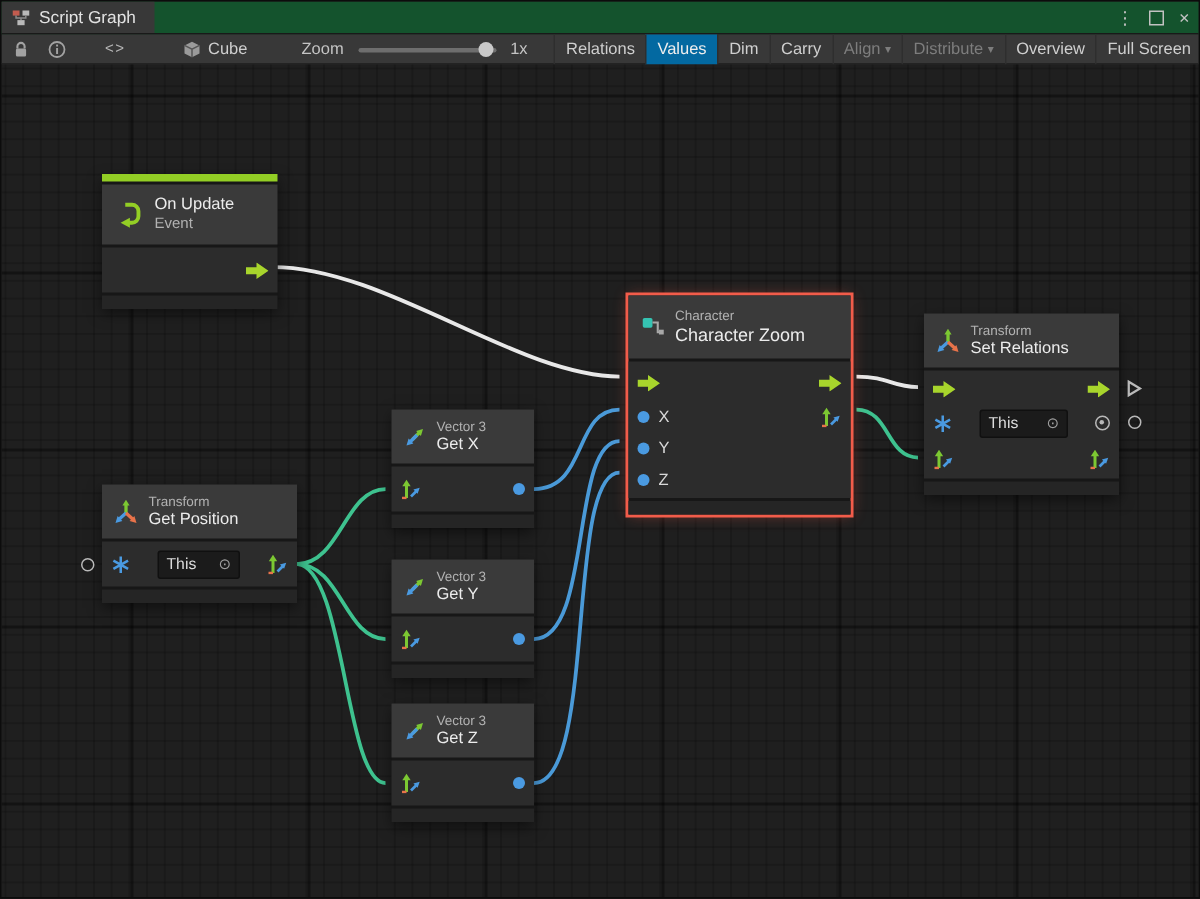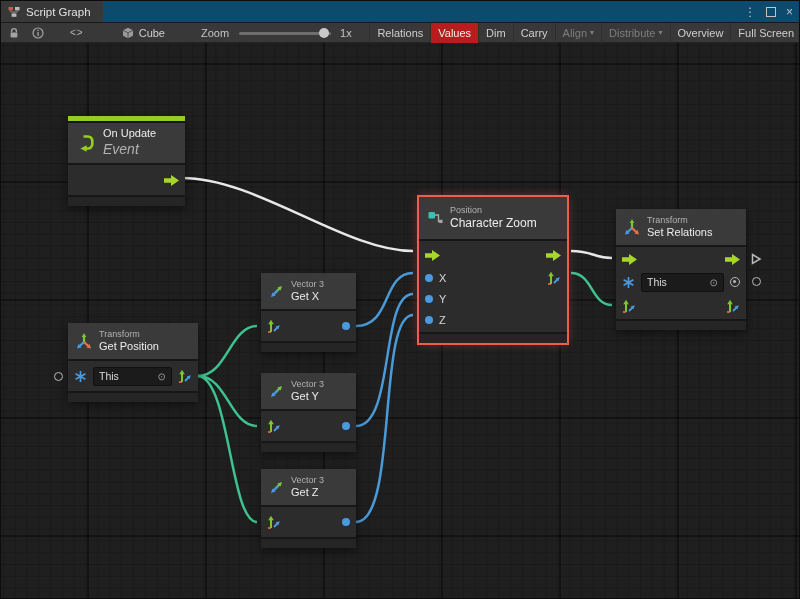--- a/index.html
+++ b/index.html
@@ -1,21 +1,21 @@
 <!DOCTYPE html>
 <html><head>
 <meta charset="utf-8">
 <style>
   html,body{margin:0;padding:0;background:#111;}
   .stage{position:relative;width:800px;height:599px;overflow:hidden;
          font-family:"Liberation Sans",sans-serif;background:#1f1f1f;
          border:1px solid #0c0c0c;box-sizing:border-box;}
 
   
-  .titlebar{position:absolute;left:0;top:0;width:800px;height:22px;background:#0c4a6e;
+  .titlebar{position:absolute;left:0;top:0;width:800px;height:22px;background:#14532d;
             border-bottom:1px solid #191919;display:flex;align-items:stretch;box-sizing:border-box;}
   .tab{display:flex;align-items:center;gap:6px;padding:0 12px 0 7px;background:#383838;
        color:#e2e2e2;font-size:11.5px;}
   .tb-controls{margin-left:auto;display:flex;align-items:center;gap:10px;padding-right:8px;color:#c2c2c2;}
   .tb-controls .glyph{font-size:12px;line-height:22px;cursor:default;}
   .maxbox{width:8px;height:8px;border:1px solid #c2c2c2;display:inline-block;}
 
   
   .toolbar{position:absolute;left:0;top:22px;width:800px;height:20px;background:#383838;
            border-bottom:1px solid #232323;display:flex;align-items:center;box-sizing:border-box;
@@ -24,21 +24,21 @@
   .t-lock{margin-left:7px;} .t-info{margin-left:12px;} .t-code{margin-left:26px;color:#b5b5b5;font-size:10px;letter-spacing:1px;}
   .t-cube{margin-left:38px;display:flex;align-items:center;gap:5px;}
   .t-zoomlabel{margin-left:36px;color:#c4c4c4;}
   .slider{position:relative;width:92px;height:10px;margin-left:10px;}
   .slider .track{position:absolute;left:0;top:4px;width:92px;height:3px;background:#6e6e6e;border-radius:2px;}
   .slider .handle{position:absolute;left:80px;top:0;width:10px;height:10px;border-radius:50%;background:#c9c9c9;}
   .t-zoomval{margin-left:9px;color:#c4c4c4;}
   .btn-group{margin-left:auto;display:flex;height:20px;}
   .tbtn{display:flex;align-items:center;gap:3px;padding:0 7px;height:20px;border-left:1px solid #2e2e2e;
         color:#cfcfcf;cursor:default;justify-content:flex-end;}
-  .tbtn.active{background:#b91c1c;color:#eeeeee;}
+  .tbtn.active{background:#0369a1;color:#eeeeee;}
   .tbtn.disabled{color:#7d7d7d;}
   .caret{font-size:8px;}
 
   
   .canvas{position:absolute;left:0;top:42px;width:800px;height:557px;background-color:#1f1f1f;
     background-image:
       linear-gradient(rgba(0,0,0,0.40) 2px,transparent 2px),
       linear-gradient(90deg,rgba(0,0,0,0.40) 2px,transparent 2px),
       linear-gradient(rgba(0,0,0,0.16) 1px,transparent 1px),
       linear-gradient(90deg,rgba(0,0,0,0.16) 1px,transparent 1px);
@@ -50,31 +50,31 @@
   .node{position:absolute;z-index:2;display:flex;flex-direction:column;gap:2px;background:#171717;
         box-shadow:0 3px 9px rgba(0,0,0,0.5);}
   .node.sel{box-shadow:0 0 0 2px #f25c4a,0 0 10px rgba(242,92,74,0.45);}
   .strip{height:5px;background:#93ce25;}
   .hdr{background:#3a3a3a;display:flex;align-items:center;gap:7px;padding:0 8px;height:36px;box-sizing:border-box;}
   .hdr.big{height:42px;} .hdr.ou{height:40px;}
   .htxt{display:flex;flex-direction:column;line-height:1.25;}
   .cat{font-size:9px;color:#b2b2b2;}
   .ttl{font-size:11px;color:#ececec;}
   .ttl.big{font-size:12px;}
-  .sub{font-size:14px;color:#b2b2b2;font-style:italic;}
+  .sub{font-size:10px;color:#b2b2b2;}
   .body{background:#2c2c2c;}
   .row{display:flex;align-items:center;justify-content:space-between;padding:0 6px;box-sizing:border-box;}
   .ftr{background:#252525;height:9px;}
   .pgroup{display:flex;align-items:center;gap:6px;}
   .port-dot{width:8px;height:8px;border-radius:50%;background:#4a9ae1;}
   .port-label{font-size:11px;color:#d8d8d8;}
   .port-ring{width:9px;height:9px;border-radius:50%;border:1.5px solid #b9b9b9;box-sizing:border-box;display:inline-block;}
   .ring-dot{position:relative;width:10px;height:10px;border-radius:50%;border:1.5px solid #b9b9b9;box-sizing:border-box;display:inline-block;}
   .ring-dot::after{content:"";position:absolute;left:2px;top:2px;width:3px;height:3px;border-radius:50%;background:#b9b9b9;}
-  .field{flex:1;margin:0 6px;background:#1b1b1b;border:1px solid #101010;border-radius:2px;height:17px;
+  .field{flex:1;margin:0 18px;background:#1b1b1b;border:1px solid #101010;border-radius:2px;height:17px;
          display:flex;align-items:center;justify-content:space-between;padding:0 5px;font-size:10.5px;color:#dcdcdc;}
   .field .tgt{color:#9f9f9f;font-size:10px;}
   .marker{position:absolute;z-index:2;display:inline-flex;}
 </style>
 </head>
 <body>
 
 <div class="stage">
 
   <div class="titlebar">
@@ -303,21 +303,21 @@
   </div>
 
   <div class="node sel" style="left:418px;top:196px;width:148px;">
     <div class="hdr big">
       <svg width="16" height="16" viewBox="0 0 16 16">
         <rect x="1.5" y="2" width="6.5" height="6.5" rx="1.2" fill="#35c3b2"></rect>
         <path d="M8 5 H11.5 V11.5 H13" stroke="#a8a8a8" stroke-width="1.4" fill="none"></path>
         <rect x="12.3" y="9.8" width="3.2" height="3.2" fill="#a8a8a8"></rect>
       </svg>
       <div class="htxt">
-        <span class="cat">Position</span>
+        <span class="cat">Character</span>
         <span class="ttl big">Character Zoom</span>
       </div>
     </div>
     <div class="body" style="padding:2px 0;">
       <div class="row" style="height:24px;">
         <svg width="15" height="11" viewBox="0 0 15 11">
             <path d="M0 3.2 H7 V0 L15 5.5 L7 11 V7.8 H0 Z" fill="#a8d52c"></path>
           </svg>
         <svg width="15" height="11" viewBox="0 0 15 11">
             <path d="M0 3.2 H7 V0 L15 5.5 L7 11 V7.8 H0 Z" fill="#a8d52c"></path>

